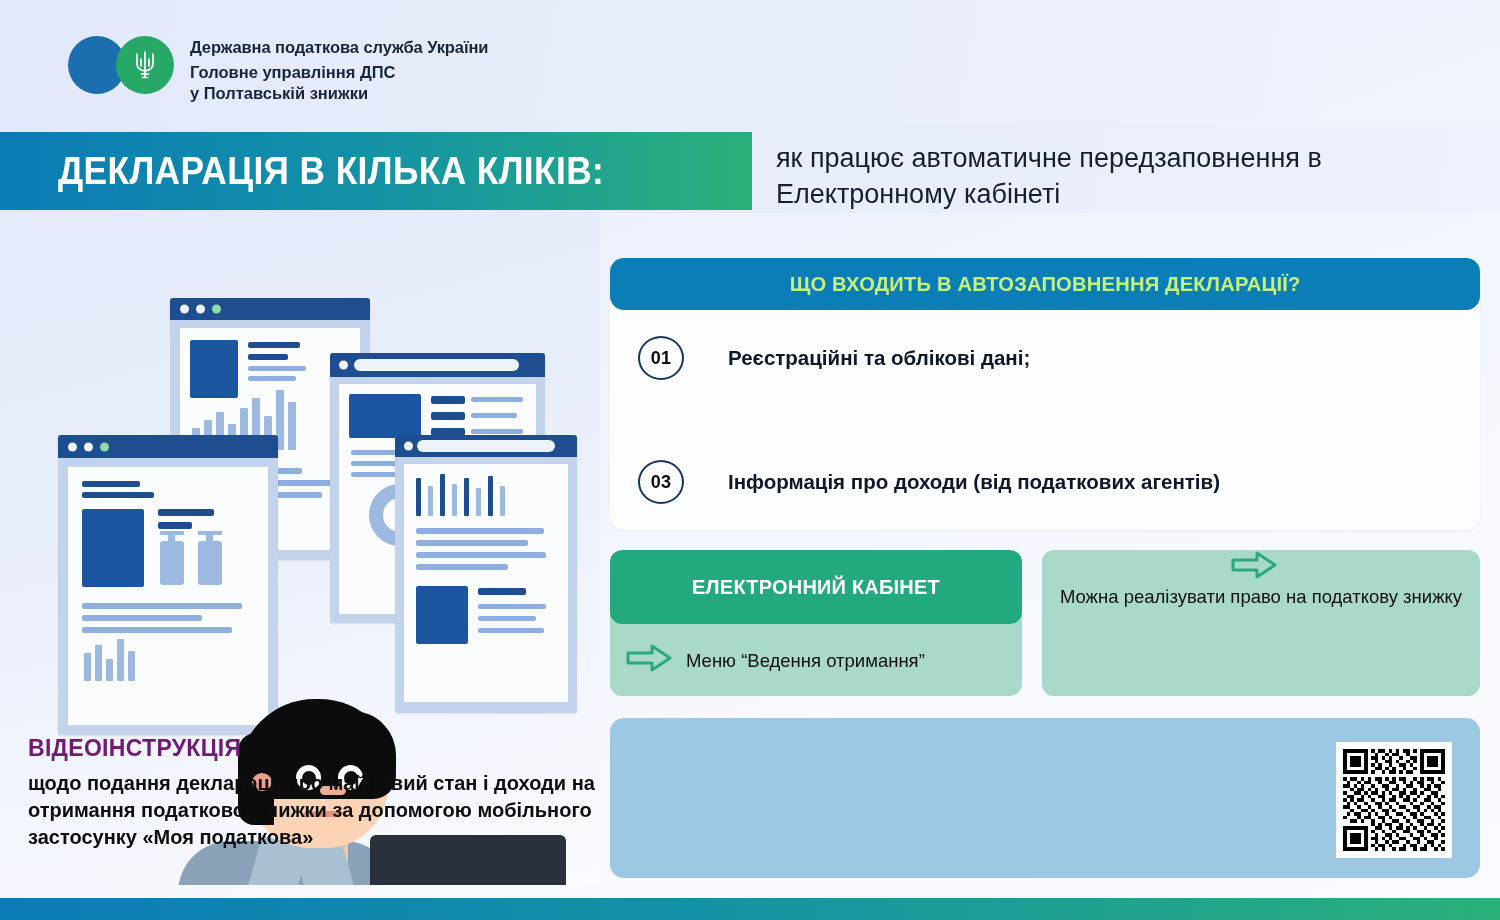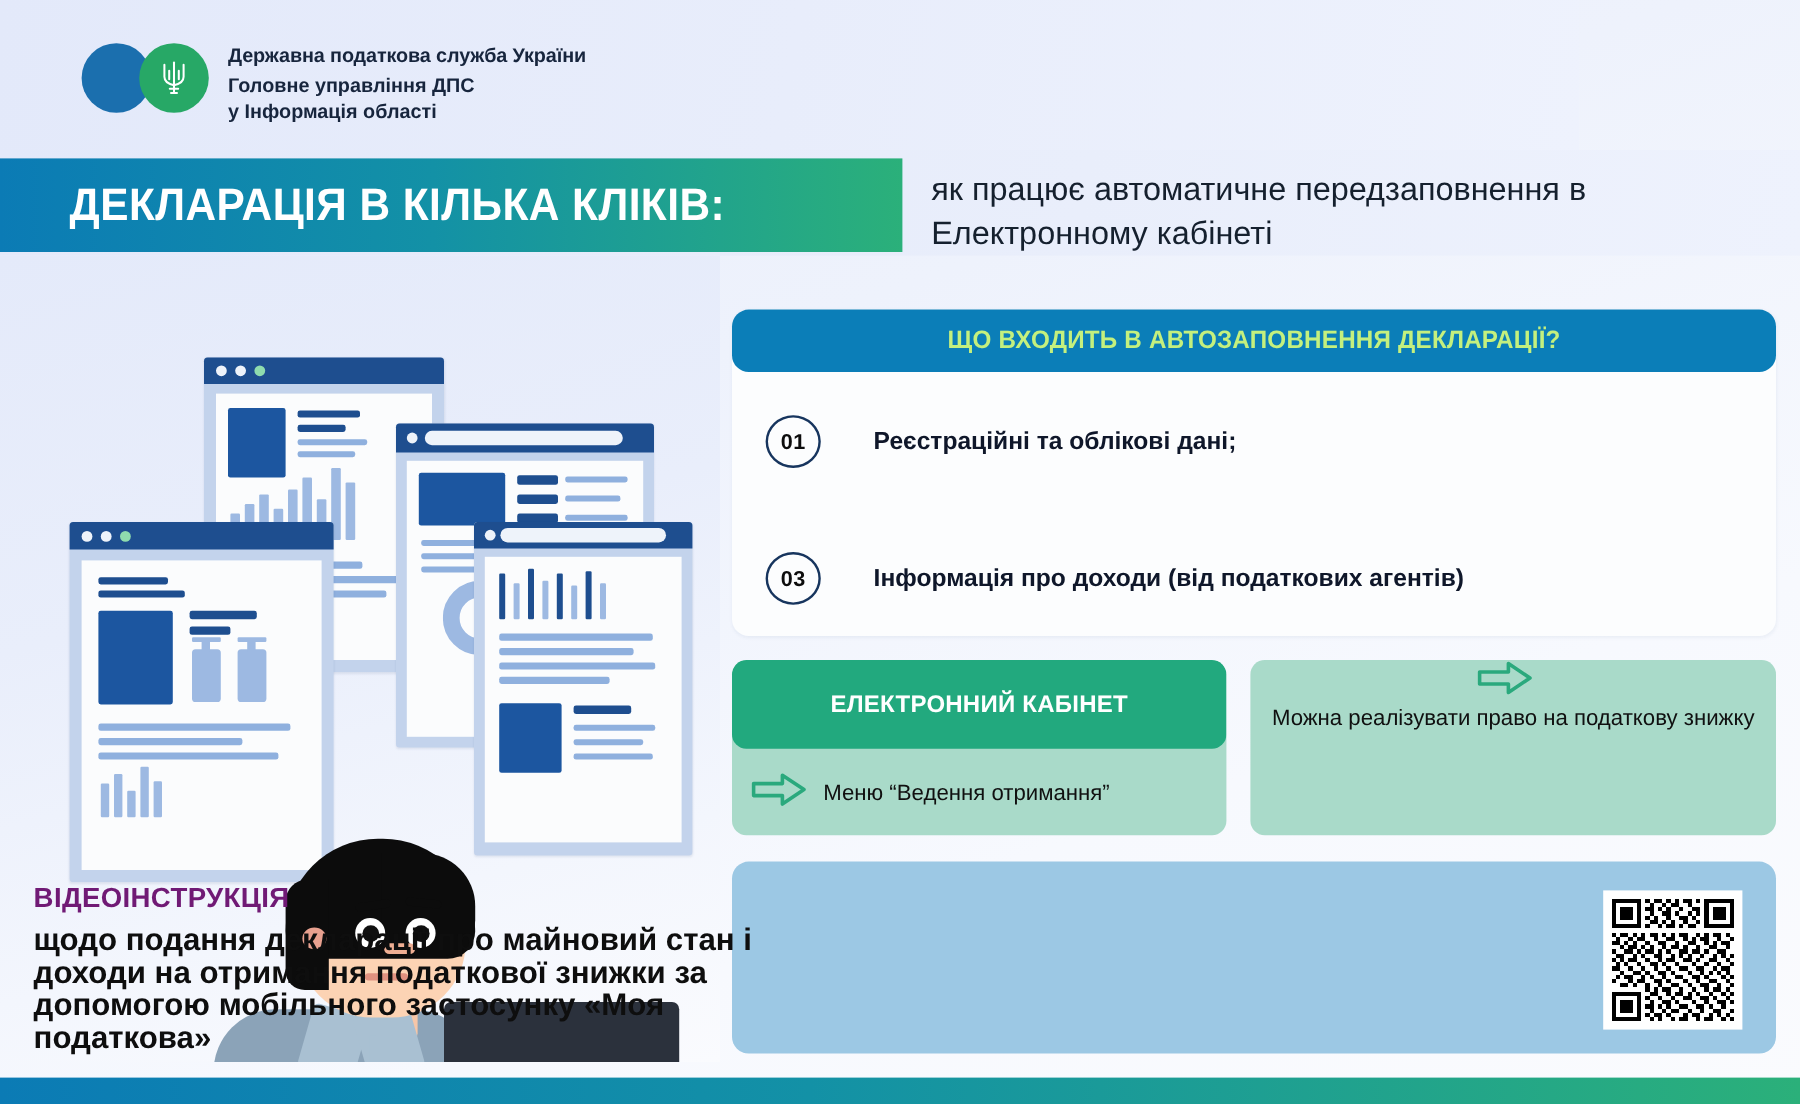--- a/index.html
+++ b/index.html
@@ -80,21 +80,21 @@
   .gcard-hd { background:#22a97e; display:flex; align-items:center; justify-content:center;
               border-radius:12px; text-align:center; }
   .gcard-hd span { color:#ffffff; font-size:20px; font-weight:bold; line-height:26px; letter-spacing:0.2px; }
   .gcard-bd { display:flex; align-items:center; padding:0 16px; }
   .arrow-ico { flex:none; margin-right:14px; }
   .gcard-bd .bd-txt { font-size:18.5px; color:#101010; line-height:25px; }
 
   .vcard { position:absolute; left:610px; top:718px; width:870px; height:160px;
            background:#9cc8e4; border-radius:14px; }
   .vcard-title { position:absolute; left:28px; top:735px; font-size:23px; font-weight:bold; color:#701a75; letter-spacing:0.3px; }
-  .vcard-body  { position:absolute; left:28px; top:770px; width:660px; font-size:26px; line-height:27px; color:#0e0e0e; font-weight:600; }
+  .vcard-body  { position:absolute; left:28px; top:770px; width:660px; font-size:20px; line-height:27px; color:#0e0e0e; font-weight:600; }
   .qr { position:absolute; right:28px; top:24px; width:116px; height:116px; background:#ffffff; padding:7px; }
 
   .footer-strip { position:absolute; left:0; top:898px; width:1500px; height:22px;
                   background:linear-gradient(90deg,#0b7bb5 0%,#1391a6 45%,#2bb07a 100%); }
 </style>
 </head>
 <body>
 
 <div class="header">
   <div class="logo-wrap">
@@ -110,21 +110,21 @@
             <path d="M17 10 L17 17"></path>
             <path d="M9.5 25 L16.5 25"></path>
             <path d="M10.5 28.5 L15.5 28.5"></path>
           </g>
         </svg>
       </div>
     </div>
     <div class="logo-text">
       <div class="logo-l1">Державна податкова служба України</div>
       <div class="logo-l2">Головне управління ДПС</div>
-      <div class="logo-l3">у Інформація області</div>
+      <div class="logo-l3">у Полтавській знижки</div>
     </div>
   </div>
 </div>
 
 <div class="title-band"></div>
 <div class="title-chip">
   <span>ДЕКЛАРАЦІЯ В КІЛЬКА КЛІКІВ:</span>
 </div>
 <div class="subtitle">як працює автоматичне передзаповнення в Електронному кабінеті</div>
 
@@ -259,21 +259,21 @@
 
   <div class="monitor"></div>
 
 </div>
 
 <div class="card-auto">
   <div class="card-auto-hd">
     <span>ЩО ВХОДИТЬ В АВТОЗАПОВНЕННЯ ДЕКЛАРАЦІЇ?</span>
   </div>
 
-  <div class="li" style="left:28px; top:88px;justify-content:flex-end;">
+  <div class="li" style="left:28px; top:78px;justify-content:flex-end;">
     <div class="num">
       <span>01</span>
     </div>
     <div class="li-txt">Реєстраційні та облікові дані;</div>
   </div>
 
 
   <div class="li" style="left:28px; top:202px;">
     <div class="num">
       <span>03</span>

